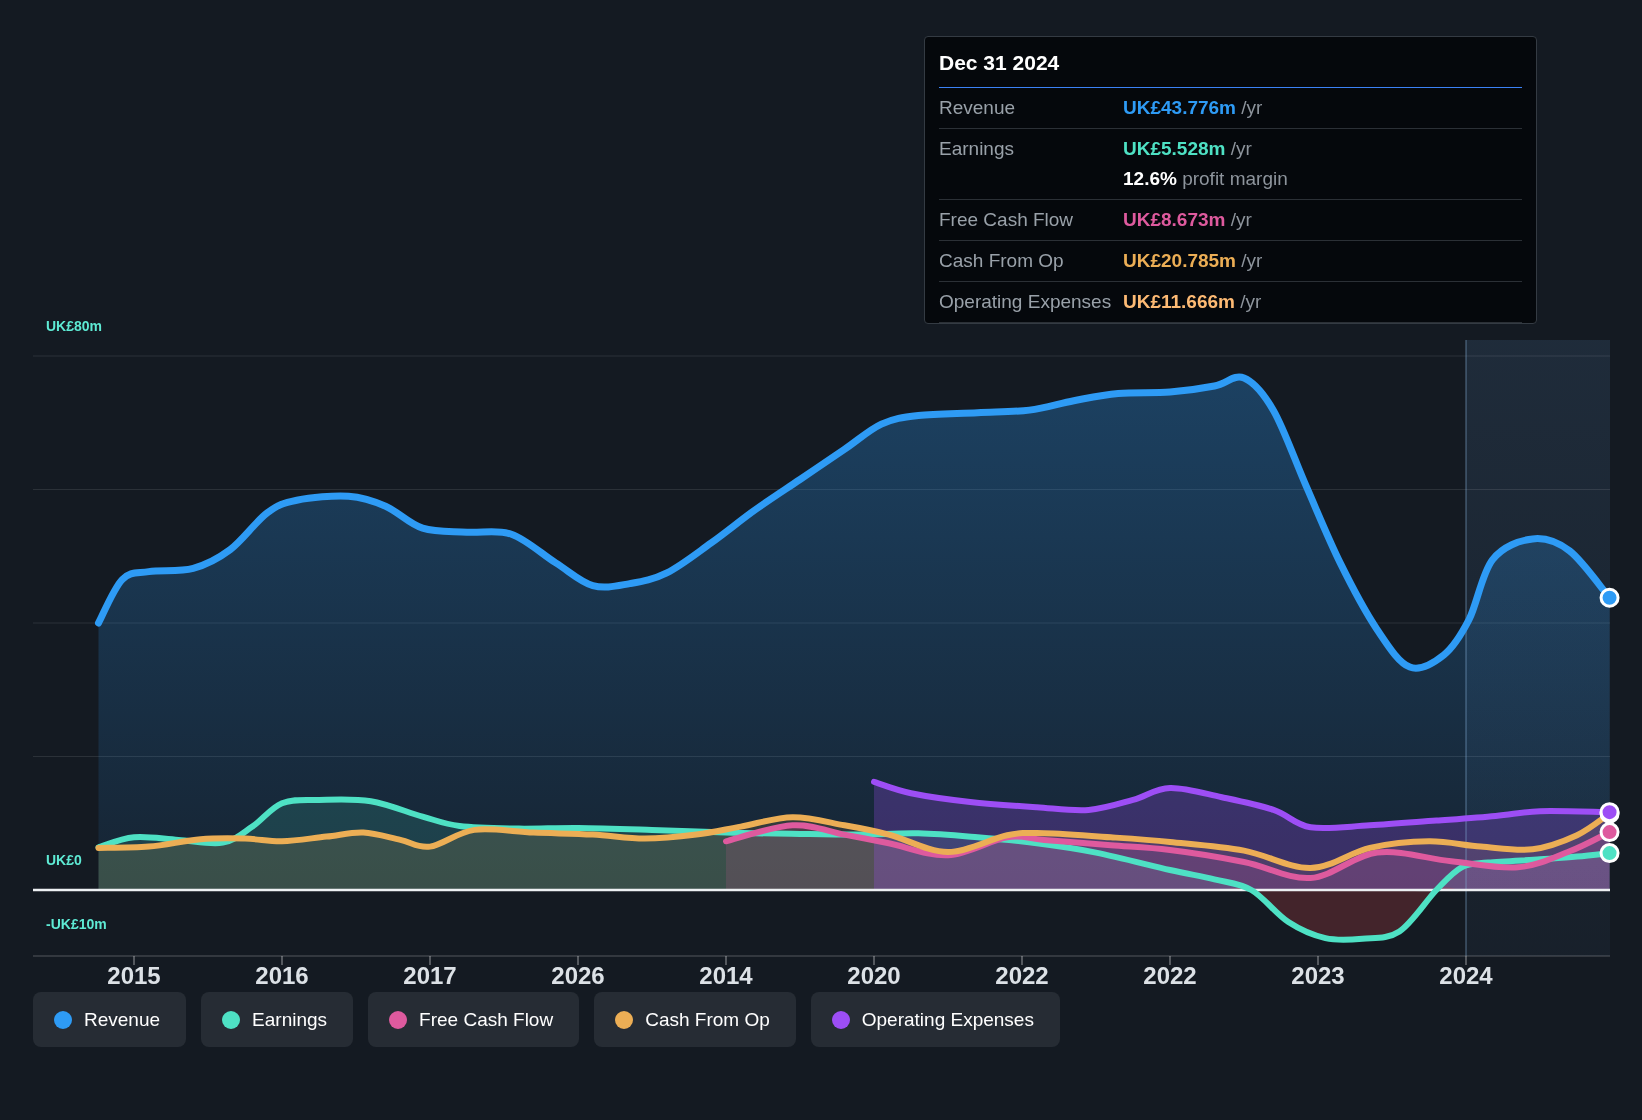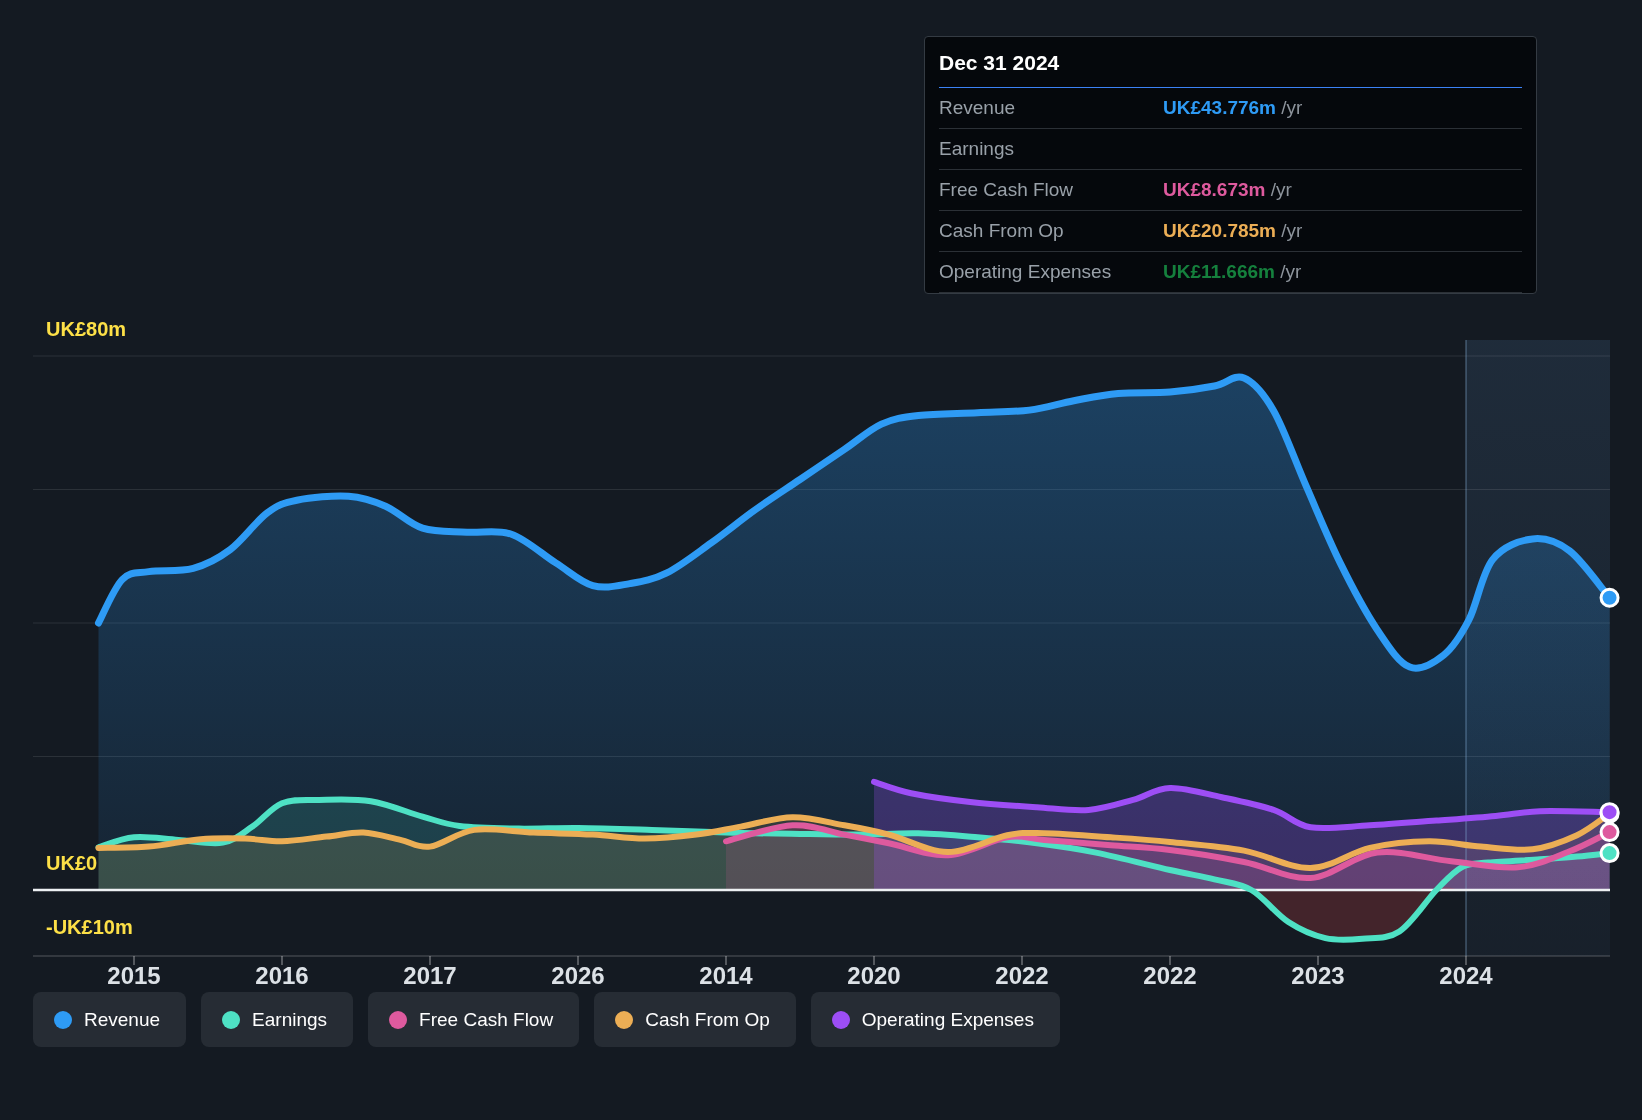--- a/index.html
+++ b/index.html
@@ -1,32 +1,32 @@
 <!DOCTYPE html>
 <html><head>
 <meta charset="utf-8">
 <style>
   html,body{margin:0;padding:0;background:#0d1117;}
   .stage{position:relative;width:1642px;height:1120px;background:#141a22;
          font-family:"Liberation Sans",sans-serif;overflow:hidden;}
   .stage svg{position:absolute;left:0;top:0;}
 
-  .ylabel{position:absolute;left:46px;color:#fde047;font-size:20px;font-weight:700;z-index:3;}
+  .ylabel{position:absolute;left:46px;color:#5eead4;font-size:14px;font-weight:700;z-index:3;}
   .xlabel{position:absolute;top:962px;width:90px;margin-left:-45px;text-align:center;
           color:#dce1e6;font-size:24px;font-weight:700;z-index:3;}
 
   .tooltip{position:absolute;left:924px;top:36px;width:613px;box-sizing:border-box;
            background:#05080c;border:1px solid #343b43;border-radius:4px;
            padding:4px 14px 0 14px;z-index:6;}
   .tt-title{font-size:21px;font-weight:700;color:#ffffff;padding:10px 0 12px 0;
             border-bottom:1px solid #3b82f6;}
   .tt-row{display:flex;align-items:flex-start;padding:6px 0;border-bottom:1px solid #2b3036;
           font-size:19px;}
   .tt-label{flex:0 0 184px;color:#99a1a9;line-height:28px;}
-  .tt-value{line-height:28px;margin-left:40px;}
+  .tt-value{line-height:28px;}
   .tt-num{font-weight:700;}
   .tt-suffix{color:#8d949c;font-weight:400;}
   .tt-subline{margin-top:2px;}
   .tt-subnum{color:#ffffff;font-weight:700;}
 
   .legend{position:absolute;left:33px;top:992px;display:flex;gap:15px;z-index:5;}
   .pill{display:flex;align-items:center;gap:12px;height:55px;padding:0 26px 0 21px;
         background:#262c34;border:none;border-radius:8px;color:#ffffff;
         font-size:19px;font-family:inherit;cursor:pointer;}
   .dot{width:18px;height:18px;border-radius:50%;flex:0 0 18px;}
@@ -104,37 +104,41 @@
     <div class="tt-title">Dec 31 2024</div>
     <div id="ttRows">
         <div class="tt-row">
           <span class="tt-label">Revenue</span>
           <div class="tt-value">
             <div><span class="tt-num" style="color: rgb(46, 155, 245);">UK£43.776m</span><span class="tt-suffix"> /yr</span></div>
           </div>
         </div>
         <div class="tt-row">
           <span class="tt-label">Earnings</span>
+          <div class="tt-value">
+            <div><span class="tt-num" style="color: rgb(78, 225, 196);">UK£5.528m</span><span class="tt-suffix"> /yr</span></div>
+            <div class="tt-subline"><span class="tt-subnum">12.6%</span><span class="tt-suffix"> profit margin</span></div>
+          </div>
         </div>
         <div class="tt-row">
           <span class="tt-label">Free Cash Flow</span>
           <div class="tt-value">
             <div><span class="tt-num" style="color: rgb(222, 90, 158);">UK£8.673m</span><span class="tt-suffix"> /yr</span></div>
           </div>
         </div>
         <div class="tt-row">
           <span class="tt-label">Cash From Op</span>
           <div class="tt-value">
             <div><span class="tt-num" style="color: rgb(236, 174, 85);">UK£20.785m</span><span class="tt-suffix"> /yr</span></div>
           </div>
         </div>
         <div class="tt-row">
           <span class="tt-label">Operating Expenses</span>
           <div class="tt-value">
-            <div><span class="tt-num" style="color: #15803d;">UK£11.666m</span><span class="tt-suffix"> /yr</span></div>
+            <div><span class="tt-num" style="color: #fdba74;">UK£11.666m</span><span class="tt-suffix"> /yr</span></div>
           </div>
         </div>
       </div>
   </div>
 
   <div class="legend" id="legend">
       <button class="pill">
         <span class="dot" style="background: rgb(46, 155, 245);"></span>
         <span>Revenue</span>
       </button>

